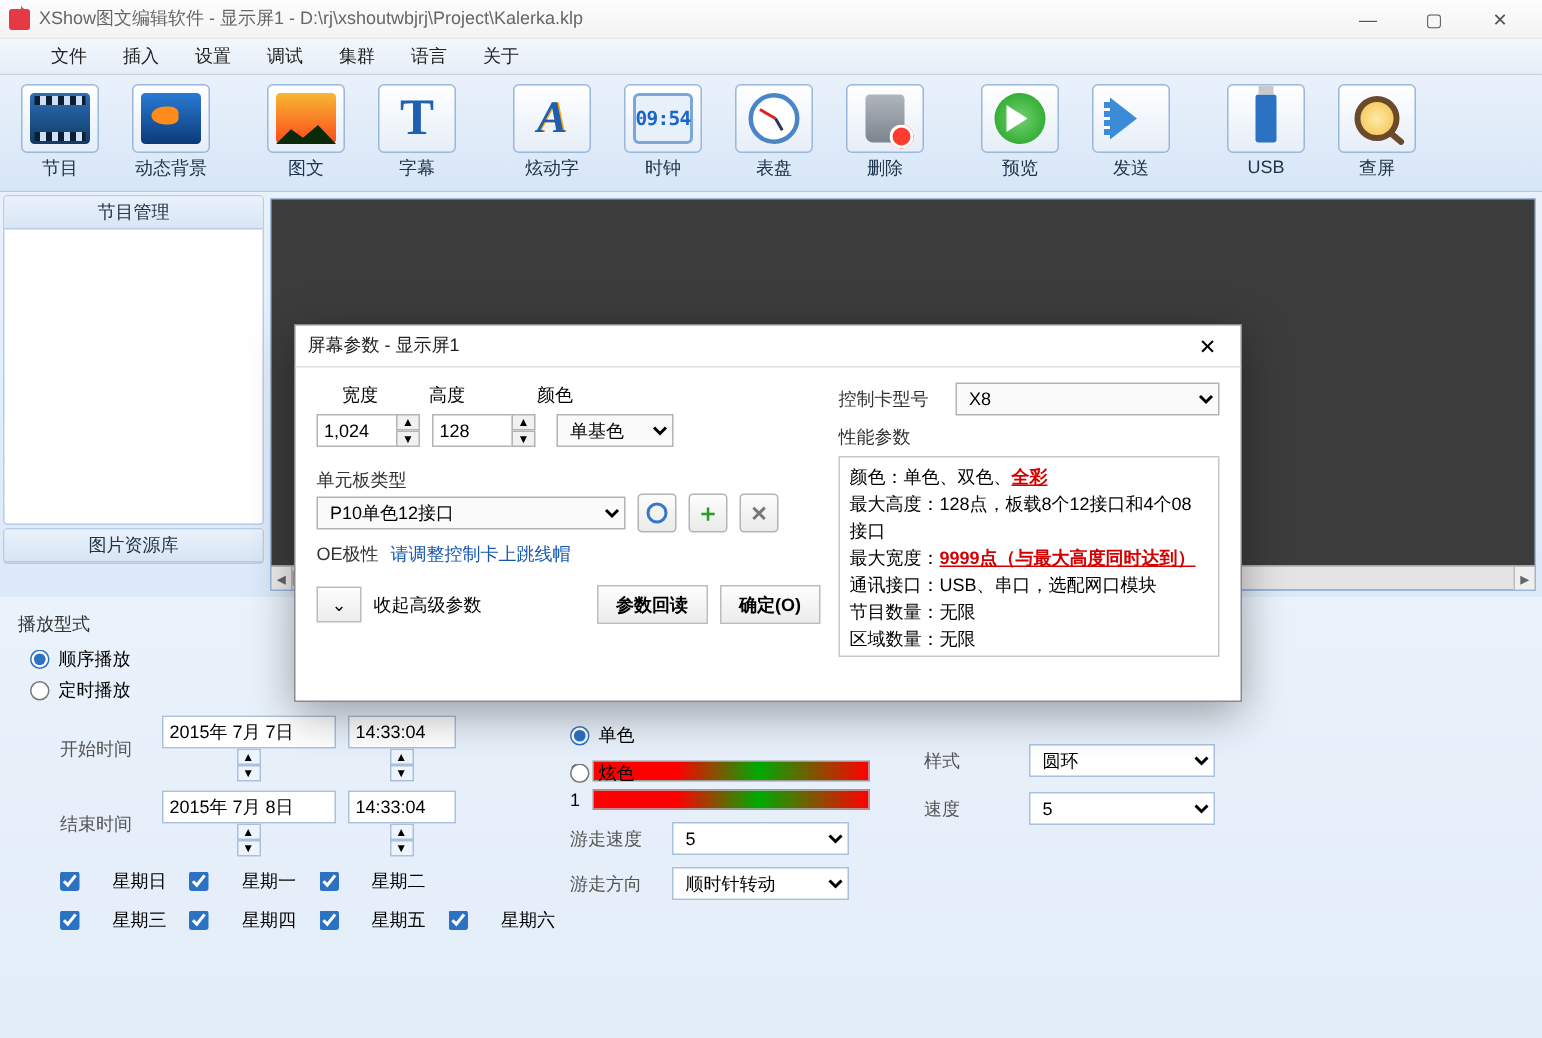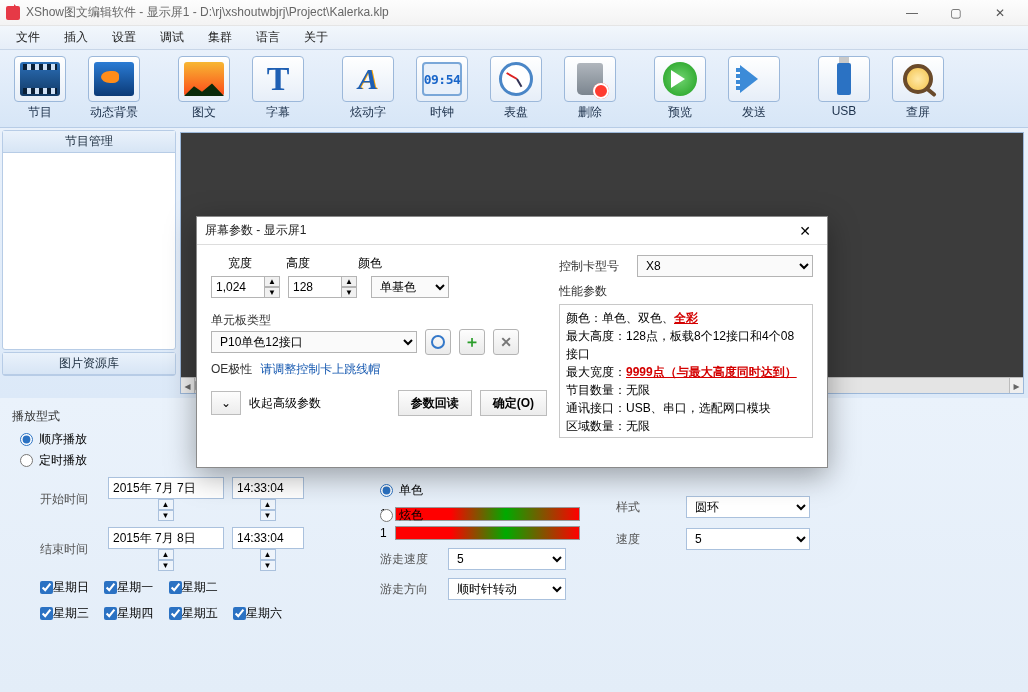--- a/index.html
+++ b/index.html
@@ -6,21 +6,21 @@
   html, body { width: 1028px; height: 692px; overflow: hidden; background: #fff; }
 
   
   .titlebar { height: 26px; background: linear-gradient(#fdfdfd,#f3f3f3); display:flex; align-items:center; padding:0 6px; border-bottom:1px solid #e5e5e5;}
   .titlebar .logo { width:14px;height:14px;background:#e63946;border-radius:2px;margin-right:6px;position:relative;}
   .titlebar .logo::after{content:"";position:absolute;right:-2px;top:-2px;border:4px solid transparent;border-left-color:#e63946;}
   .titlebar .title { color:#666; flex:1;}
   .winbtn { width:44px;height:26px;display:flex;align-items:center;justify-content:center;color:#555;}
 
   
-  .menubar { height:24px; background:linear-gradient(#f2f7fc,#e6eef8); display:flex; align-items:center; padding:0 4px; gap:0; border-bottom:1px solid #c8d6e8;}
+  .menubar { height:24px; background:linear-gradient(#f2f7fc,#e6eef8); display:flex; align-items:center; padding:0 22px; gap:0; border-bottom:1px solid #c8d6e8;}
   .menubar .mi{ padding:3px 12px; color:#222;}
 
   
   .toolbar { height:78px; background:linear-gradient(#e9f1fb,#d7e6f7); display:flex; padding:4px 6px 0 6px; gap:6px; border-bottom:1px solid #b7cce6;}
   .tbtn{ width:68px; display:flex; flex-direction:column; align-items:center; justify-content:flex-start; gap:2px; padding-top:2px; border-radius:4px;}
   .tbtn .ticon{ width:52px; height:46px; border:1px solid #9cb8da; border-radius:4px; background:linear-gradient(#fff,#e6eef8); display:flex;align-items:center;justify-content:center; position:relative; overflow:hidden;}
   .tbtn .tlabel{ color:#20344e; }
   .tsep{ width:10px;}
 
   
@@ -58,21 +58,21 @@
   .canvas{ flex:1; margin:4px 4px 4px 2px; background:#3c3c3c; border:1px solid #9cb8da; position:relative;}
   .canvas .hscroll{position:absolute;left:0;right:0;bottom:0;height:16px;background:#e4e4e4;border-top:1px solid #bcbcbc;}
   .canvas .hscroll .thumb{position:absolute;left:14px;width:80px;top:2px;bottom:2px;background:#cfcfcf;border:1px solid #a8a8a8;border-radius:2px;}
   .canvas .hscroll .arr{position:absolute;top:0;bottom:0;width:14px;display:flex;align-items:center;justify-content:center;color:#666;background:#efefef;}
   .canvas .hscroll .arr.l{left:0;border-right:1px solid #bcbcbc;} .canvas .hscroll .arr.r{right:0;border-left:1px solid #bcbcbc;}
 
   
   .props{ background:linear-gradient(#eaf2fb,#e3edf8); height:294px; padding:10px 12px; position:relative;}
   .props .grp-label{color:#333;margin-bottom:6px;}
   .props .radio-row{display:flex;align-items:center;gap:6px;margin:4px 0 4px 8px;}
-  .props .ck{display:inline-flex;align-items:center;gap:0;margin-right:12px;}
+  .props .ck{display:inline-flex;align-items:center;gap:22px;margin-right:12px;}
   .props input[type=text].date{width:116px;height:22px;border:1px solid #aac1dd;background:#fff;padding:0 4px;}
   .spin{display:inline-flex;align-items:center;flex-direction:column;}
   .spin .sbtns{display:flex;flex-direction:column;margin-left:-1px;}
   .spin .sbtns button{width:16px;height:11px;border:1px solid #aac1dd;background:#eef4fb;font-size:8px;line-height:8px;padding:0;}
   .props .lab{display:inline-block;width:60px;color:#555;text-align:left;}
   .props select, .props .sel {height:22px;border:1px solid #aac1dd;background:#fff;padding:0 4px;}
 
   .col2{position:absolute;left:380px;top:80px;width:200px;}
   .col2 .row{display:flex;align-items:center;gap:8px;margin:8px 0;}
   .col2 .gradbar{flex:1;height:14px;border:1px solid #999;background:linear-gradient(90deg,#f00,#f00 30%,#0a0 60%,#f00);}
@@ -407,19 +407,19 @@
     <div class="dright">
       <div class="drow">
         <span class="dlabel" style="width:70px">控制卡型号</span>
         <select class="dsel" style="flex:1"><option>X8</option></select>
       </div>
       <div class="dlabel" style="margin:4px 0">性能参数</div>
       <div class="perfbox">
         <div><span>颜色：单色、双色、</span><span class="red">全彩</span></div>
         <div>最大高度：128点，板载8个12接口和4个08接口</div>
         <div><span>最大宽度：</span><span class="red">9999点（与最大高度同时达到）</span></div>
+        <div>通讯接口：USB、串口，选配网口模块</div>
         <div>节目数量：无限</div>
-        <div>通讯接口：USB、串口，选配网口模块</div>
         <div>区域数量：无限</div>
       </div>
     </div>
   </div>
 </div>
 
 </body></html>

